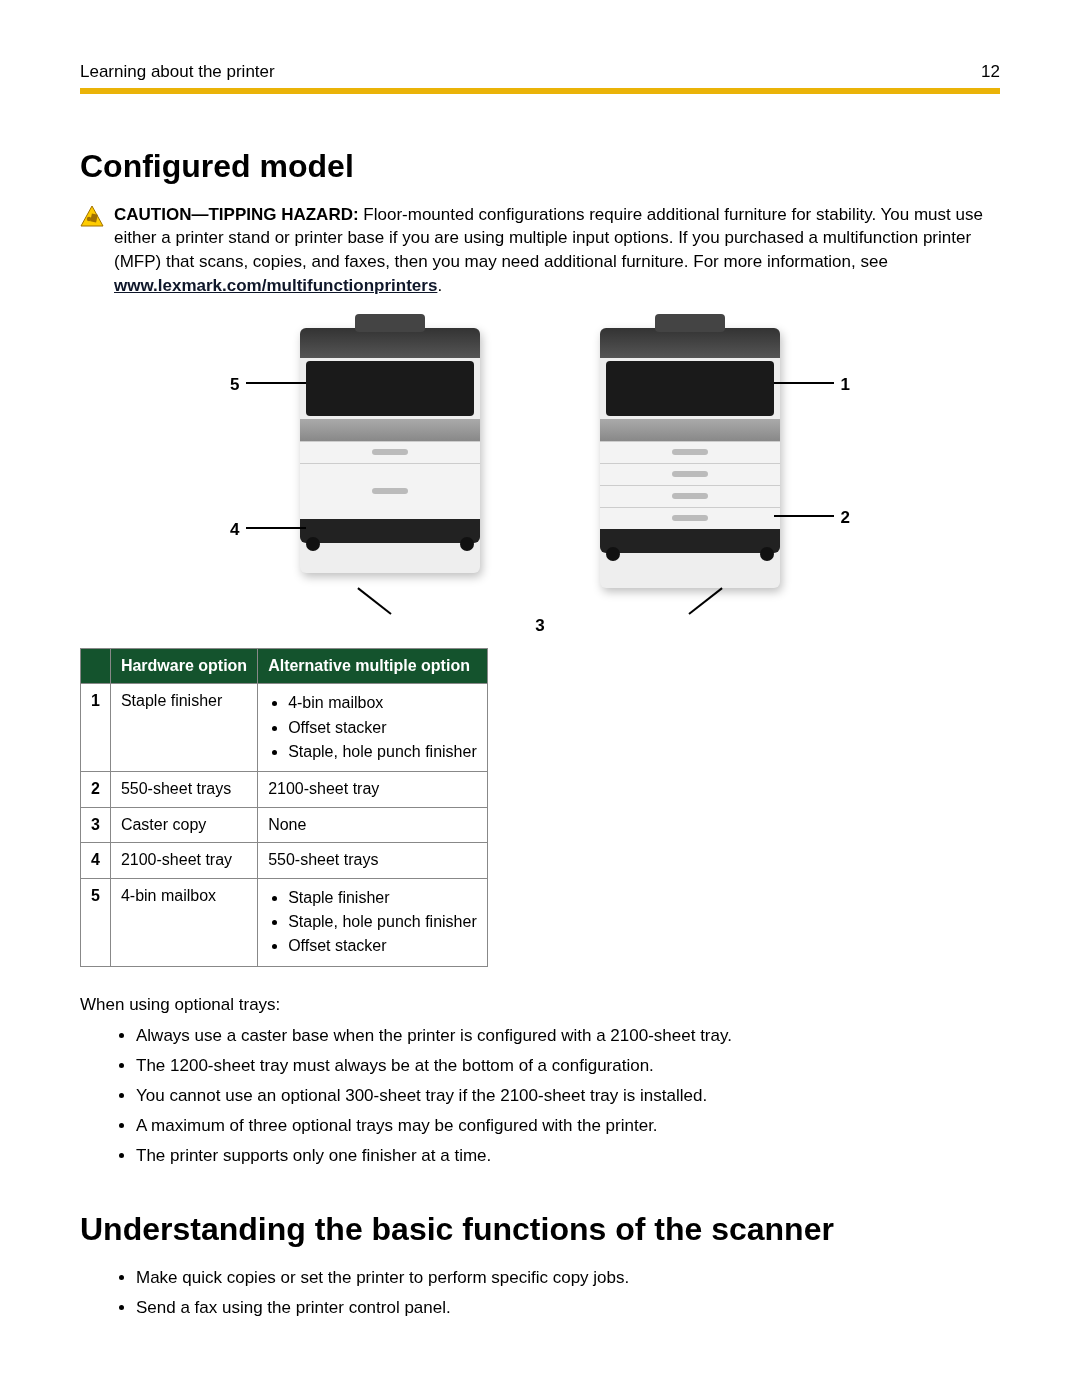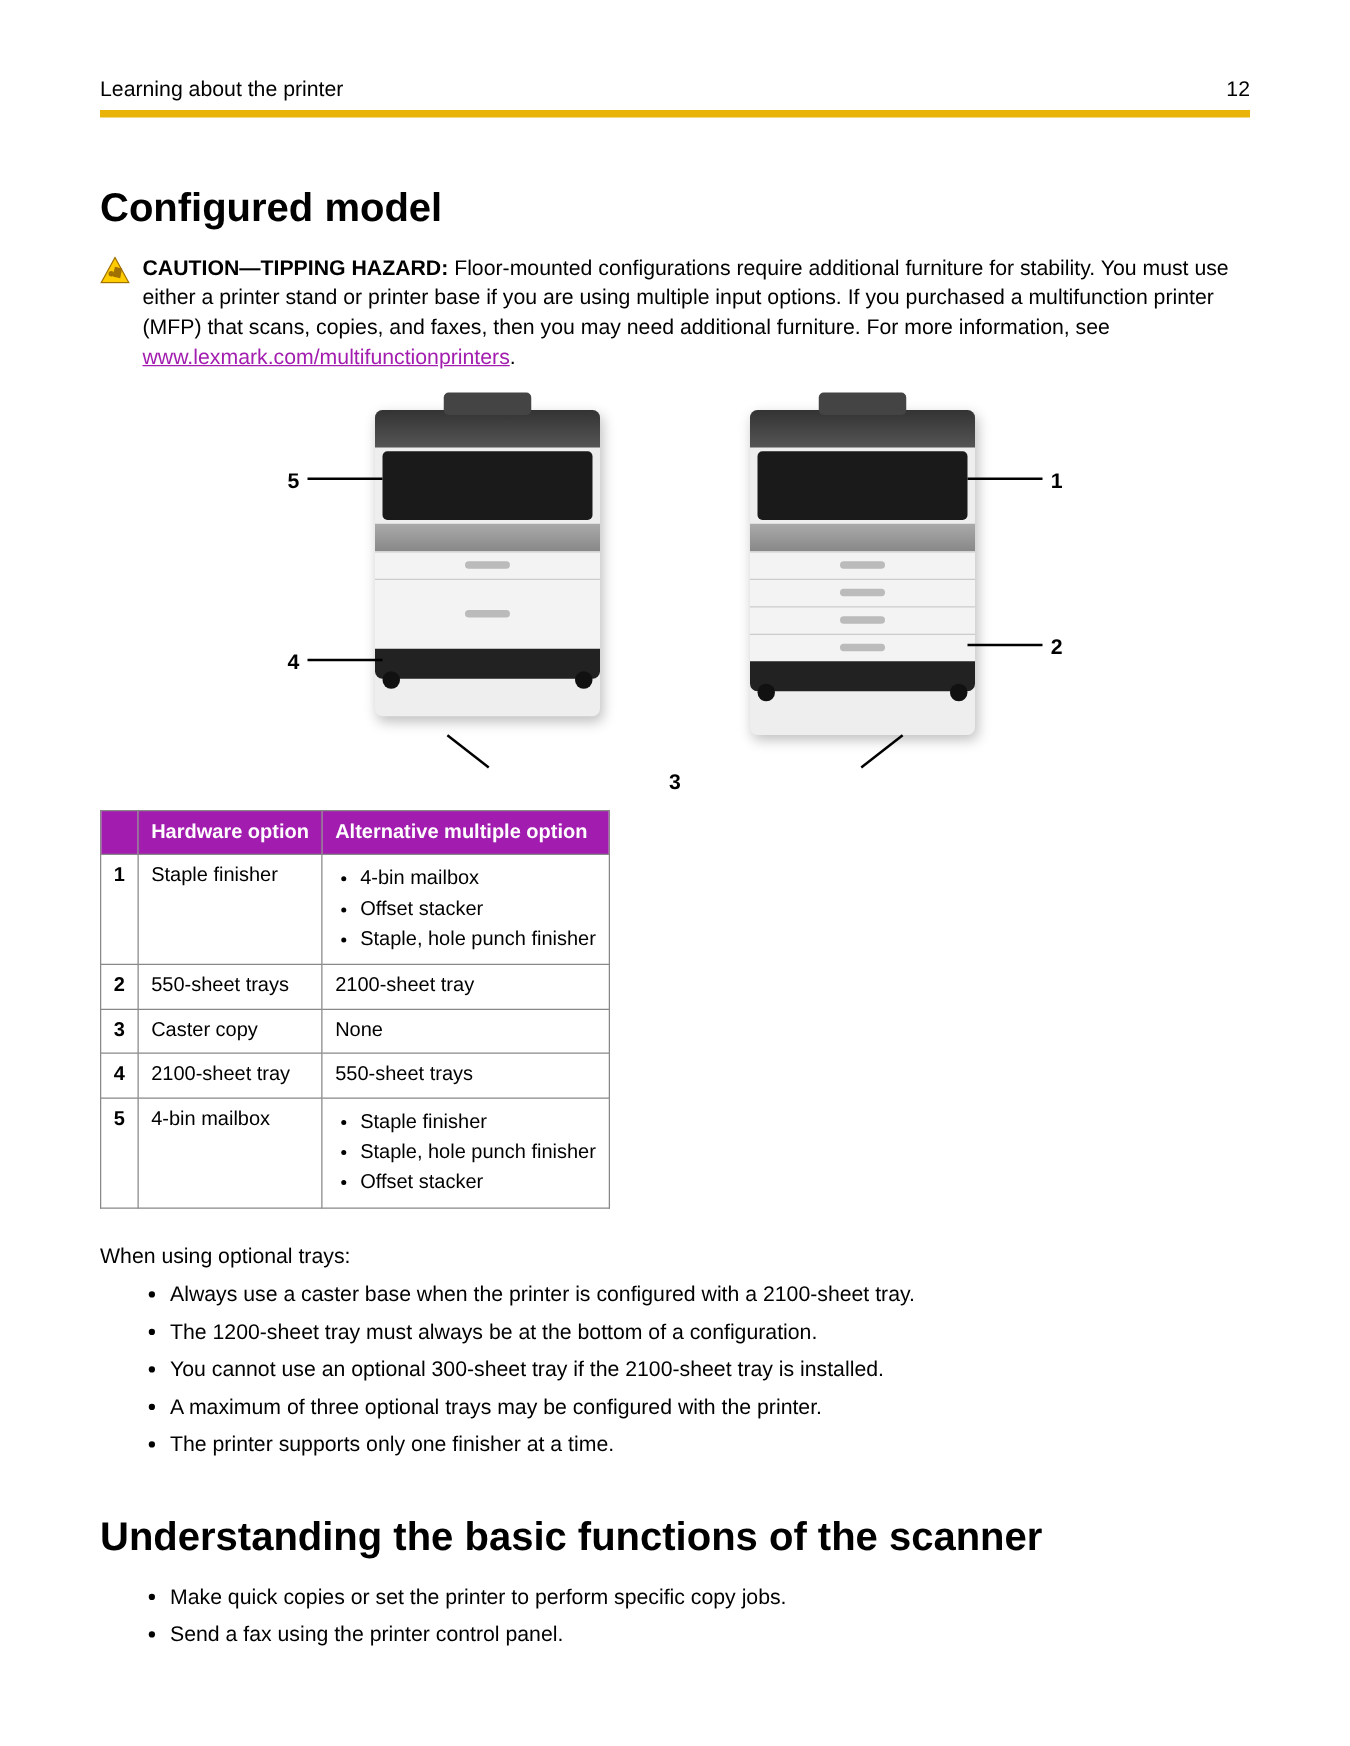--- a/index.html
+++ b/index.html
@@ -38,21 +38,21 @@
   display: flex;
   gap: 10px;
   margin-bottom: 20px;
 }
 .caution-icon {
   flex: 0 0 auto;
   margin-top: 2px;
 }
 .caution-text { flex: 1; }
 .bold { font-weight: bold; }
-a.link { color: #a21caf; font-weight: normal; text-decoration: underline; }
+a.link { color: #0f172a; font-weight: bold; text-decoration: underline; }
 
 .diagram {
   position: relative;
   width: 620px;
   height: 320px;
   margin: 16px auto 10px auto;
 }
 .printer {
   position: absolute;
   width: 180px;
@@ -159,21 +159,21 @@
   margin-bottom: 26px;
 }
 table.options th, table.options td {
   border:1px solid #888;
   padding: 6px 10px;
   vertical-align: top;
   text-align: left;
   font-size:16px;
 }
 table.options th {
-  background:#a21caf;
+  background:#14532d;
   color:#fff;
   font-weight:bold;
 }
 table.options td.num {
   font-weight:bold;
   text-align:center;
 }
 table.options ul {
   list-style: disc;
   padding-left: 20px;

